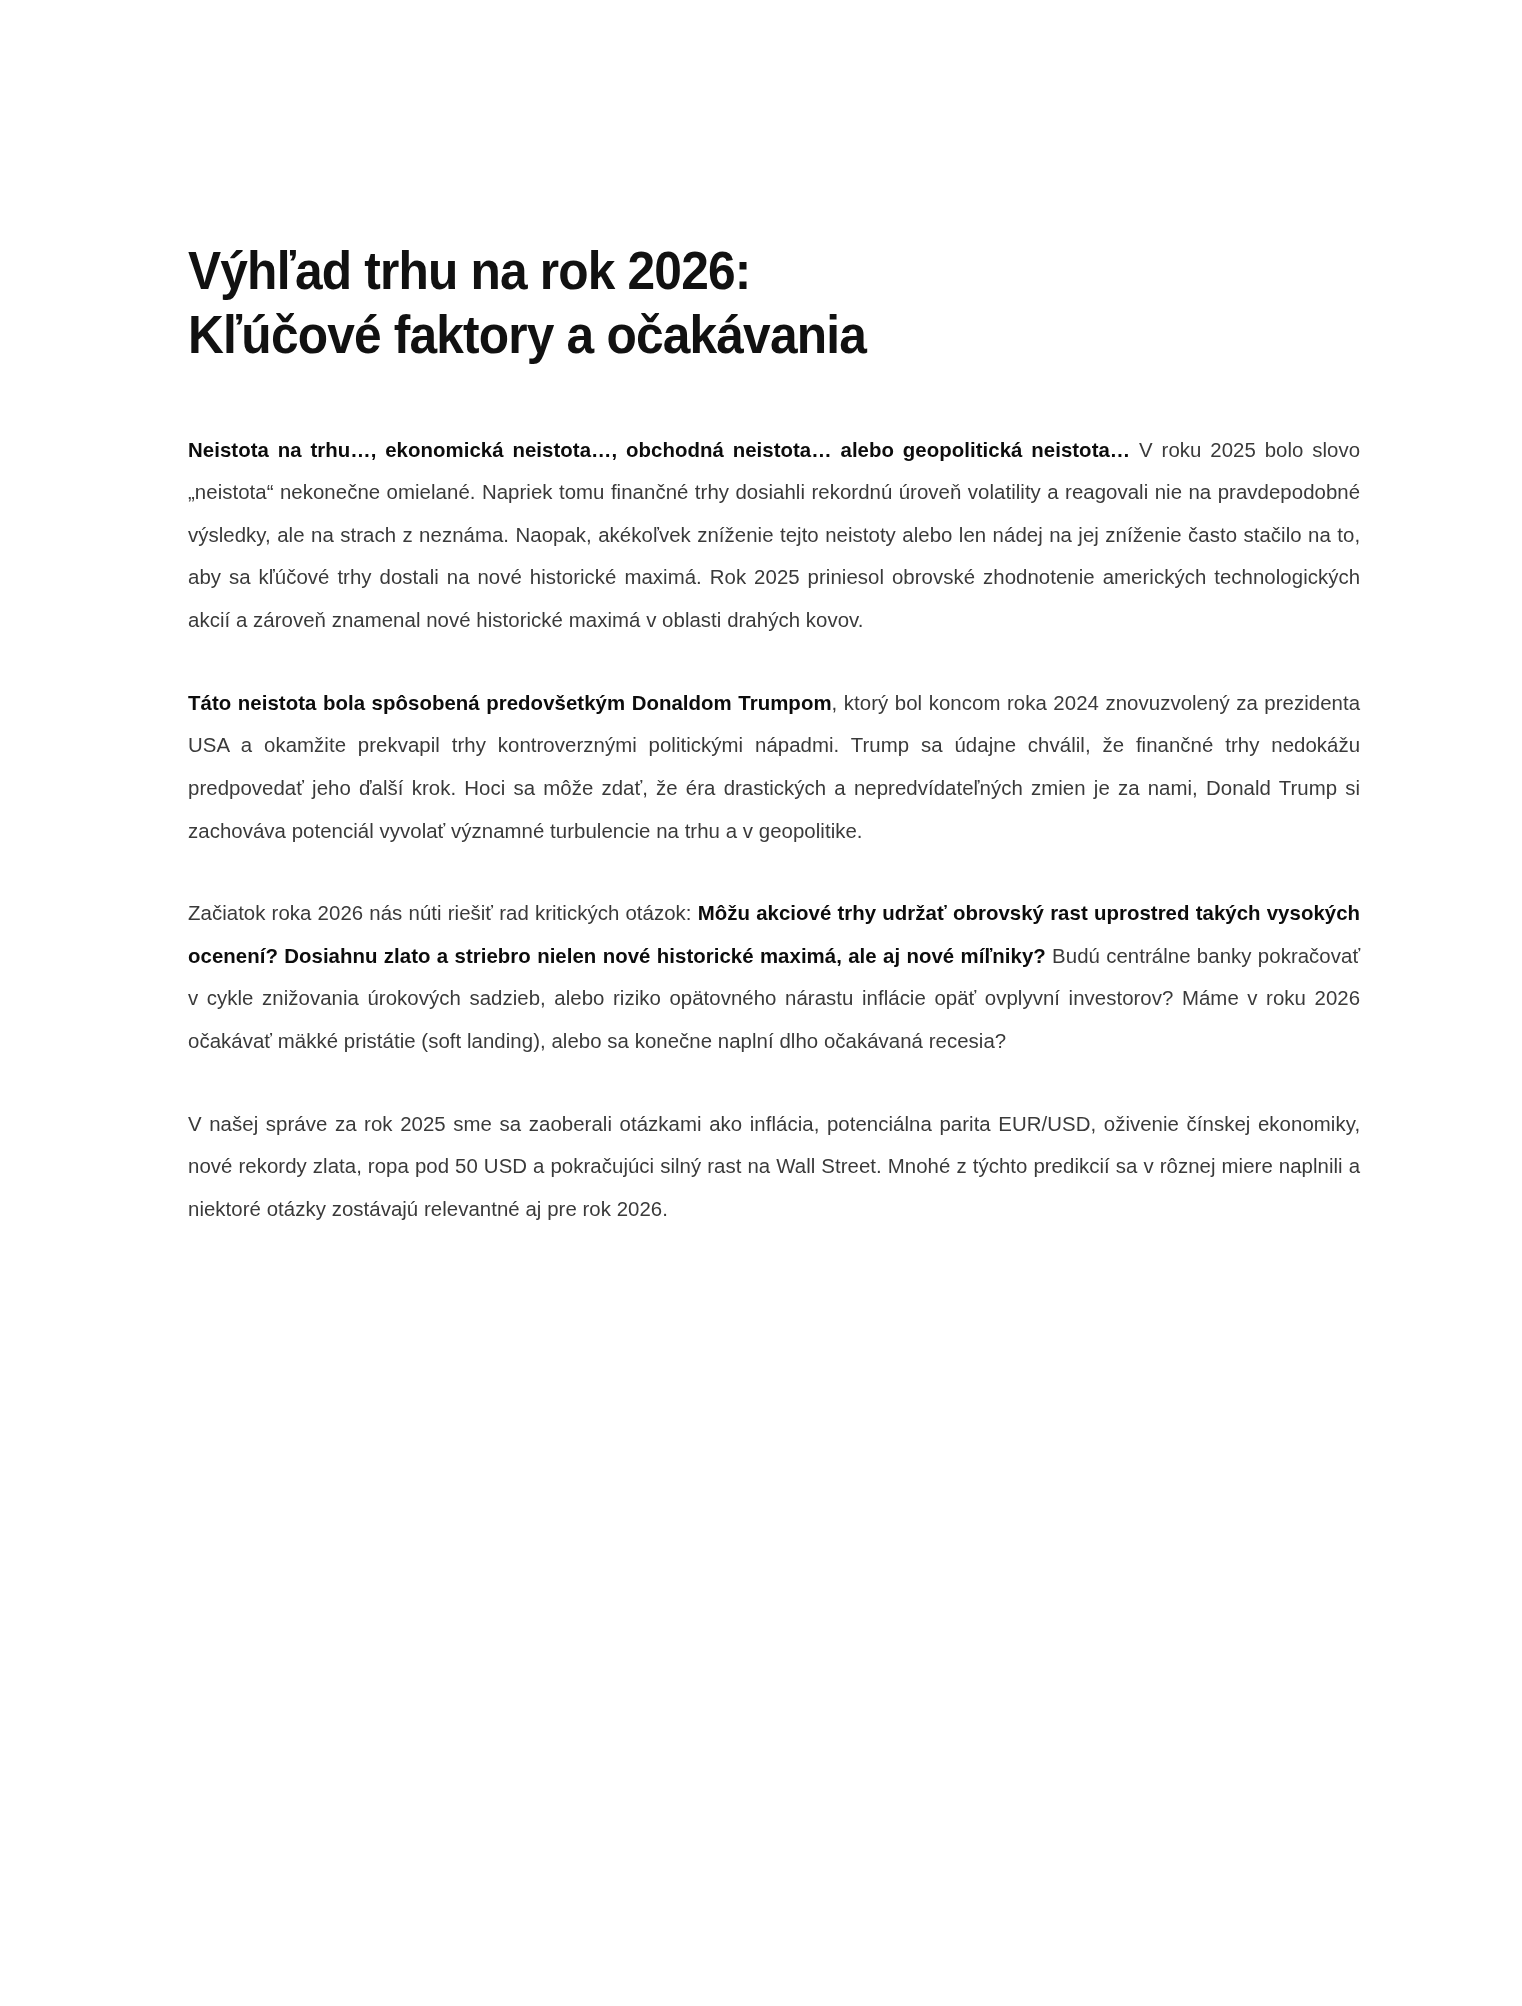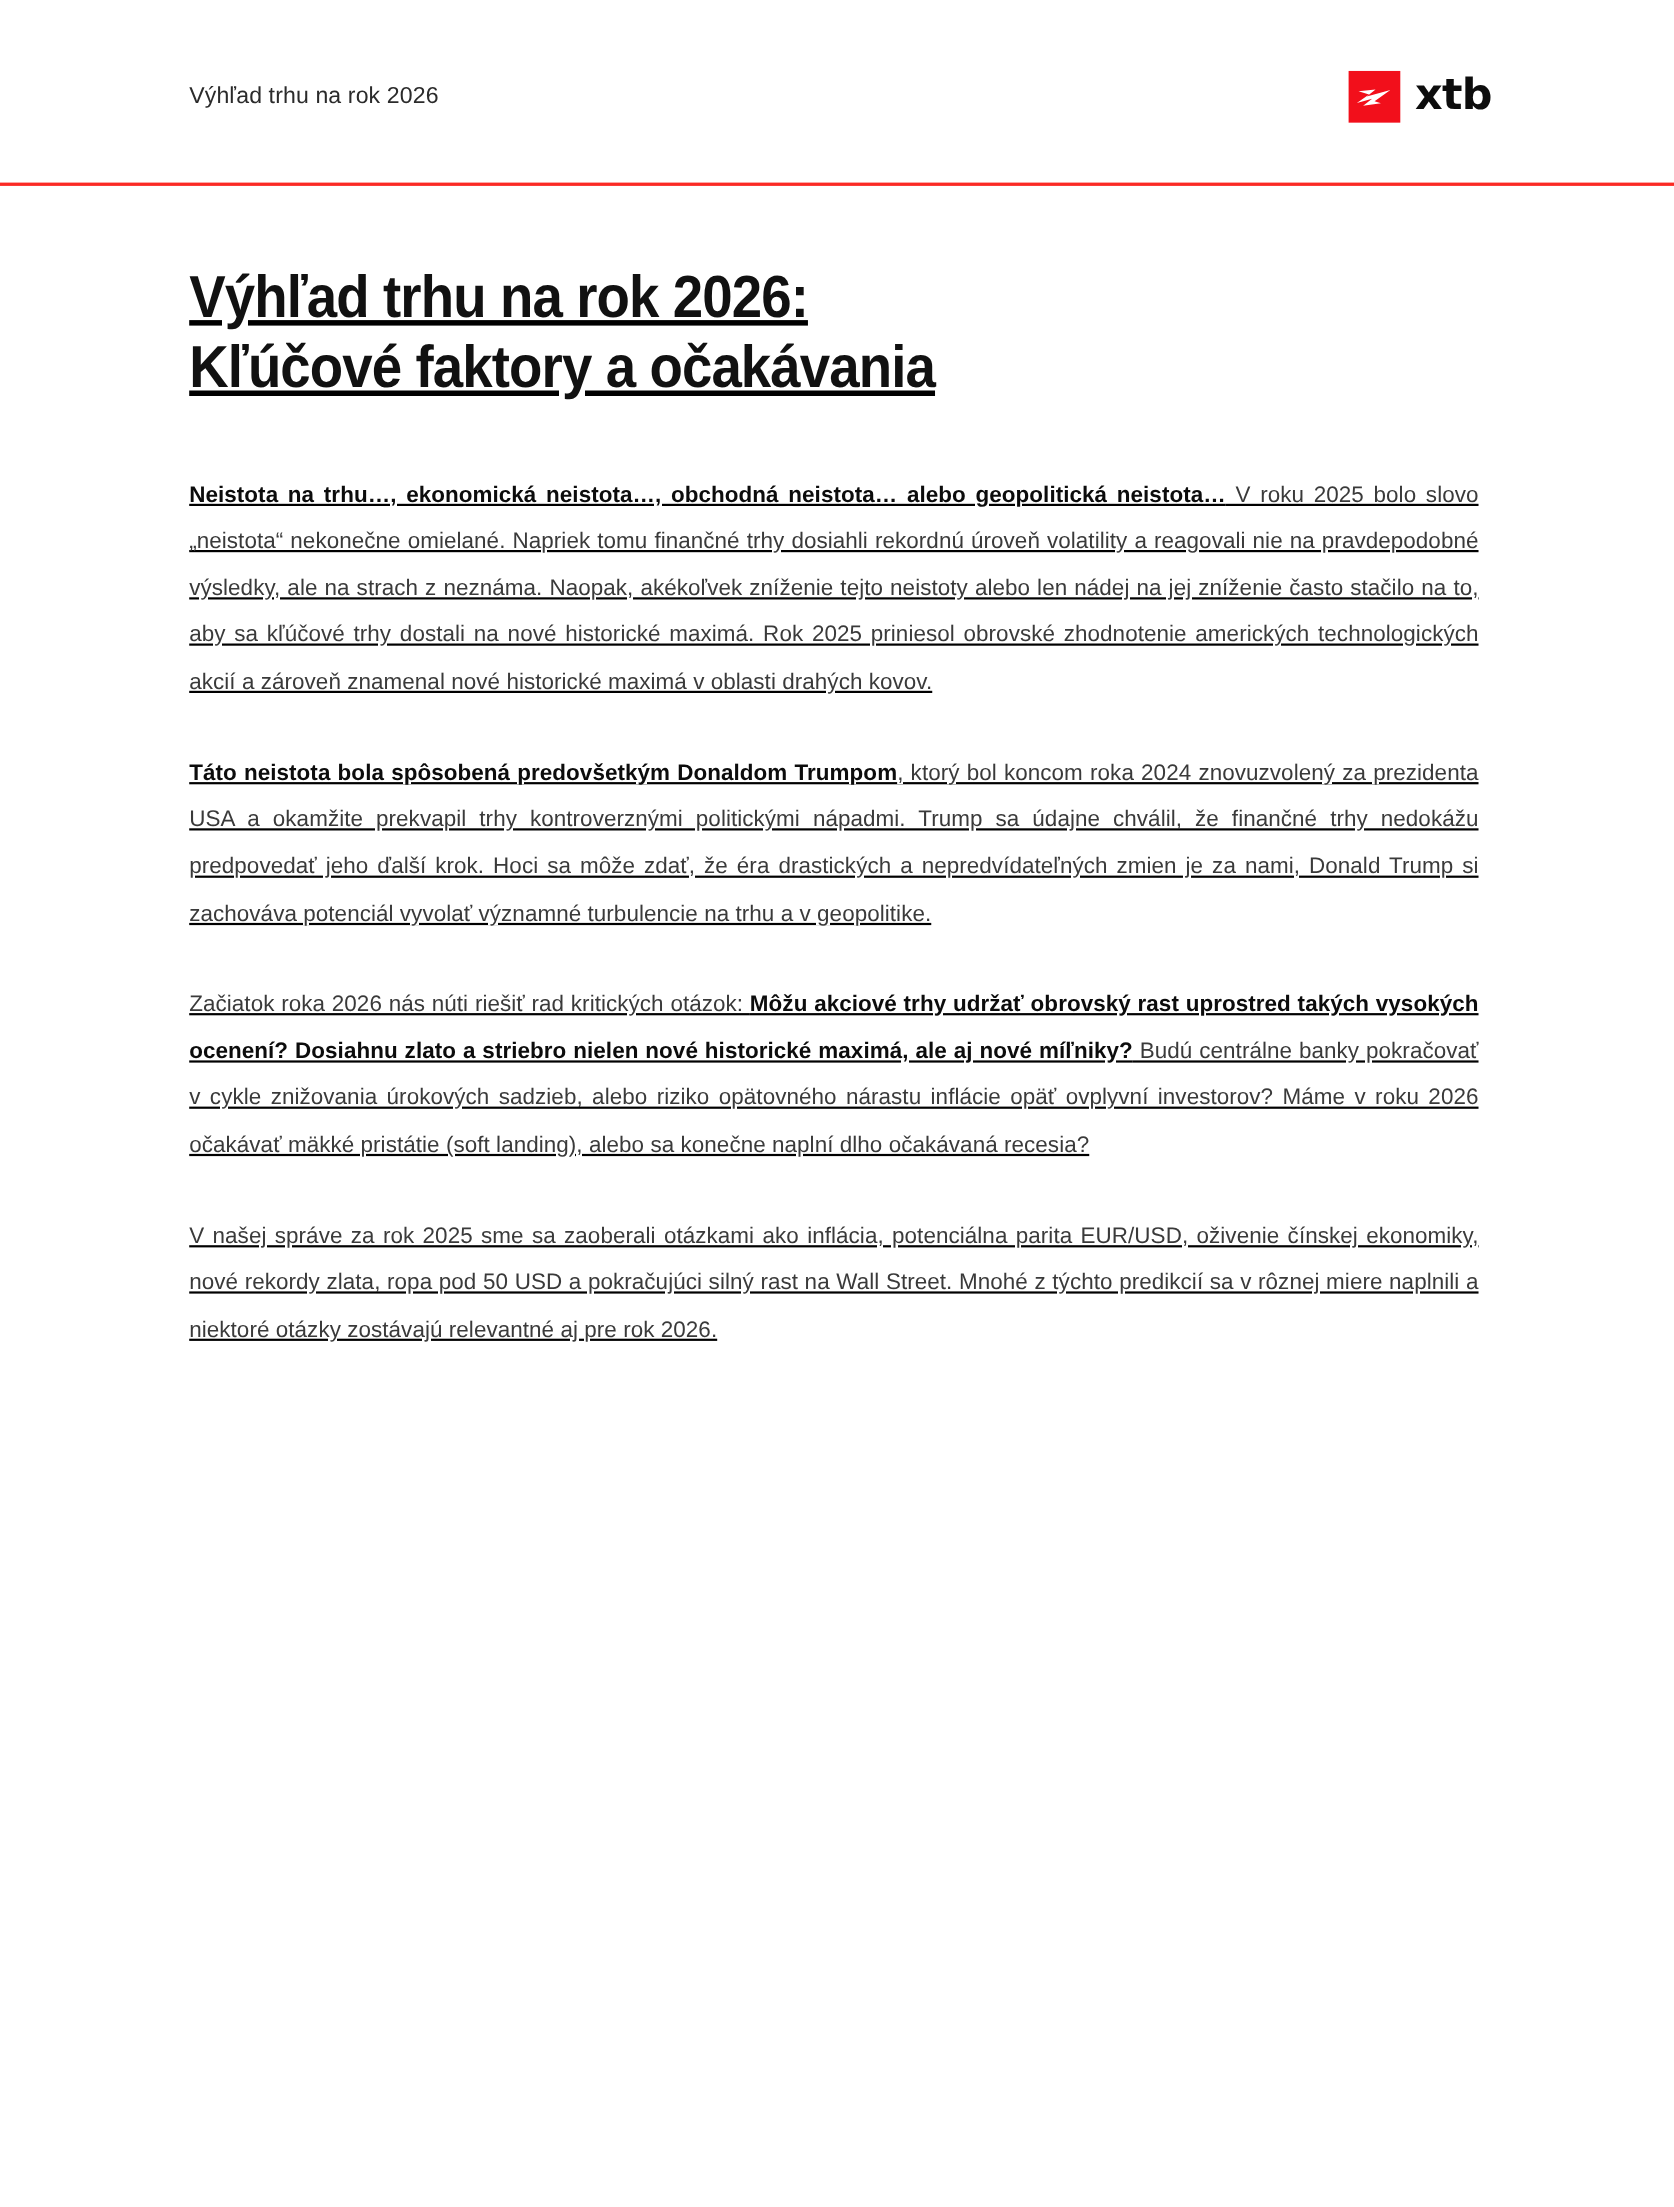--- a/index.html
+++ b/index.html
@@ -84,24 +84,23 @@
     left: 0;
     right: 0;
     top: 166px;
     height: 3px;
     background: #fb2a24;
   }
 
   
   .content {
     position: absolute;
-    left: 172px;
+    left: 188px;
     top: 0;
     width: 1178px;
-    text-decoration: underline;
   }
 
   .doc-title {
     margin: 0;
     padding-top: 238px;
     font-family: "Liberation Sans", sans-serif;
     font-size: 54px;
     font-weight: 700;
     line-height: 1.19;
     letter-spacing: -0.9px;
@@ -135,34 +134,20 @@
   .strong-q {
     font-weight: 700;
     color: #0c0c0c;
   }
 </style>
 </head>
 <body>
 
 <div class="page">
 
-  <div class="page-header">
-    <div class="header-title">Výhľad trhu na rok 2026</div>
-
-    <div class="header-logo">
-      <span class="logo-mark">
-        <svg viewBox="0 0 47 47" aria-hidden="true">
-          <path d="M9 18.5 L24.5 16.8 L16.5 23.2 L38 17.3 L23.6 27.6 L29.4 29.3 L13.2 31.6 L21.4 25.2 L7.5 29.2 L18.6 21.3 Z" fill="#ffffff"></path>
-        </svg>
-      </span>
-      <span class="logo-word">xtb</span>
-    </div>
-
-    <div class="header-rule"></div>
-  </div>
 
   <div class="content">
 
     <h1 class="doc-title">Výhľad trhu na rok 2026:
 Kľúčové faktory a očakávania</h1>
 
     <div class="body-block">
 
       <p class="para">
         <span class="lead">Neistota na trhu…, ekonomická neistota…, obchodná neistota… alebo geopolitická neistota…</span><span> V roku 2025 bolo slovo „neistota“ nekonečne omielané. Napriek tomu finančné trhy dosiahli rekordnú úroveň volatility a reagovali nie na pravdepodobné výsledky, ale na strach z neznáma. Naopak, akékoľvek zníženie tejto neistoty alebo len nádej na jej zníženie často stačilo na to, aby sa kľúčové trhy dostali na nové historické maximá. Rok 2025 priniesol obrovské zhodnotenie amerických technologických akcií a zároveň znamenal nové historické maximá v oblasti drahých kovov.</span>

